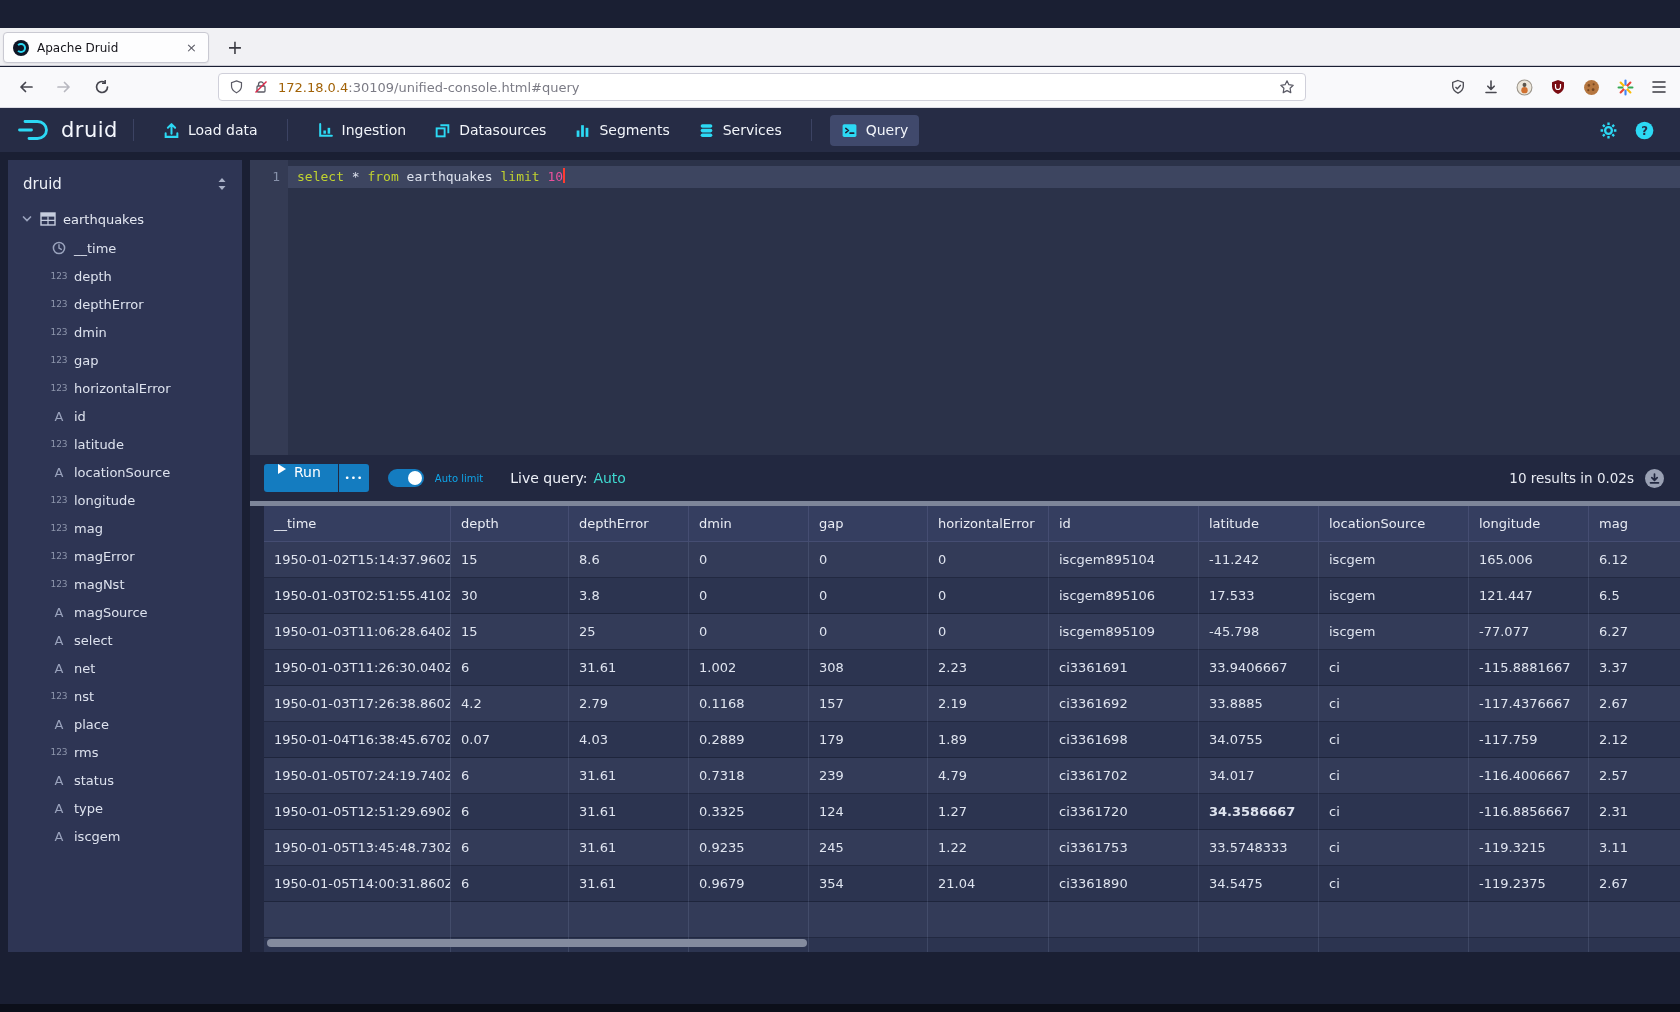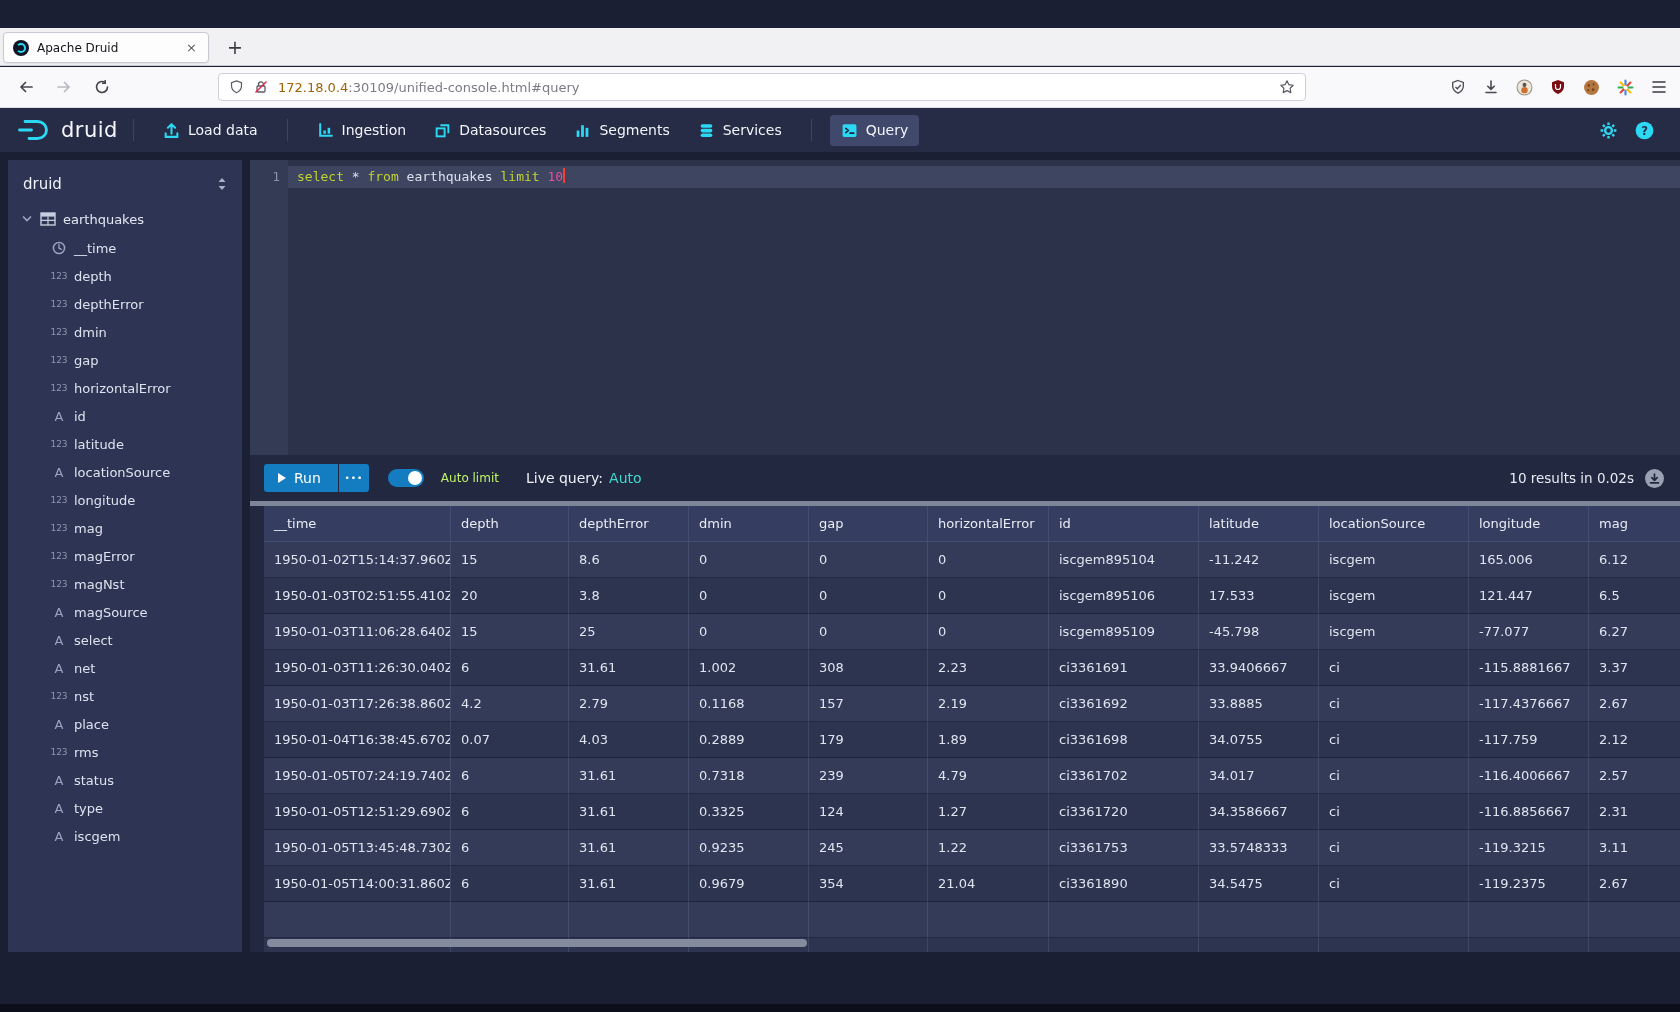--- a/index.html
+++ b/index.html
@@ -70,28 +70,28 @@
   .line-num{position:absolute;top:6px;left:0;width:30px;text-align:right;color:#8791aa;
             font:13px/22px "DejaVu Sans Mono",monospace;}
   .code{position:absolute;left:47px;top:6px;font:13px/22px "DejaVu Sans Mono",monospace;white-space:pre;}
   .tok-keyword{color:#c1d32f;}
   .tok-plain{color:#dde2ee;}
   .tok-number{color:#e9509c;}
   .caret{display:inline-block;width:2px;height:15px;background:#ff3b30;vertical-align:-2px;}
 
   
   .runbar{height:46px;background:#222840;display:flex;align-items:center;padding:0 16px 0 14px;flex:none;}
-  .btn-run{display:flex;align-items:center;gap:8px;background:var(--primary-blue);color:#fff;height:28px;
+  .btn-run{display:flex;align-items:flex-start;gap:8px;background:var(--primary-blue);color:#fff;height:28px;
            padding:0 17px 0 14px;border-radius:3px 0 0 3px;font-size:14px;}
   .play{width:0;height:0;border-left:8px solid #fff;border-top:5px solid transparent;border-bottom:5px solid transparent;}
   .btn-more{background:var(--primary-blue);height:28px;width:30px;margin-left:1px;border-radius:0 3px 3px 0;
             display:flex;align-items:center;justify-content:center;color:#fff;font-size:9px;letter-spacing:1px;}
   .switch{margin-left:19px;width:36px;height:18px;border-radius:10px;background:var(--primary-blue);position:relative;flex:none;}
   .switch::after{content:'';position:absolute;right:2px;top:2px;width:14px;height:14px;border-radius:50%;background:#fff;}
-  .lbl-autolimit{margin-left:17px;color:#bef264;font-size:12px;}
+  .lbl-autolimit{margin-left:11px;color:#0ea5e9;font-size:10px;}
   .lbl-live{margin-left:27px;color:#eef1f8;font-size:14px;}
   .lbl-live-val{margin-left:6px;color:var(--link-teal);font-size:14px;}
   .results-summary{margin-left:auto;color:#e7eaf2;font-size:13.5px;}
   .dl-icon{margin-left:11px;width:19px;height:19px;border-radius:50%;background:#9aa1b4;
            display:flex;align-items:center;justify-content:center;}
 
   
   .divider{height:5px;background:#7d8599;flex:none;}
   .results{flex:1;position:relative;background:#222840;padding-left:14px;overflow:hidden;}
   .thead,.tr{display:flex;width:1445px;}
@@ -514,21 +514,21 @@
               <div class="td" style="width: 119px;">0</div>
               <div class="td" style="width: 121px;">0</div>
               <div class="td" style="width: 150px;">iscgem895104</div>
               <div class="td" style="width: 120px;">-11.242</div>
               <div class="td" style="width: 150px;">iscgem</div>
               <div class="td" style="width: 120px;">165.006</div>
               <div class="td" style="width: 120px;">6.12</div>
             </div>
             <div class="tr dark">
               <div class="td" style="width: 187px;">1950-01-03T02:51:55.410Z</div>
-              <div class="td" style="width: 118px;">20</div>
+              <div class="td" style="width: 118px;">30</div>
               <div class="td" style="width: 120px;">3.8</div>
               <div class="td" style="width: 120px;">0</div>
               <div class="td" style="width: 119px;">0</div>
               <div class="td" style="width: 121px;">0</div>
               <div class="td" style="width: 150px;">iscgem895106</div>
               <div class="td" style="width: 120px;">17.533</div>
               <div class="td" style="width: 150px;">iscgem</div>
               <div class="td" style="width: 120px;">121.447</div>
               <div class="td" style="width: 120px;">6.5</div>
             </div>
@@ -598,21 +598,21 @@
               <div class="td" style="width: 120px;">2.57</div>
             </div>
             <div class="tr dark">
               <div class="td" style="width: 187px;">1950-01-05T12:51:29.690Z</div>
               <div class="td" style="width: 118px;">6</div>
               <div class="td" style="width: 120px;">31.61</div>
               <div class="td" style="width: 120px;">0.3325</div>
               <div class="td" style="width: 119px;">124</div>
               <div class="td" style="width: 121px;">1.27</div>
               <div class="td" style="width: 150px;">ci3361720</div>
-              <div class="td" style="width: 120px;">34.3586667</div>
+              <div class="td" style="width: 120px; font-weight: bold;">34.3586667</div>
               <div class="td" style="width: 150px;">ci</div>
               <div class="td" style="width: 120px;">-116.8856667</div>
               <div class="td" style="width: 120px;">2.31</div>
             </div>
             <div class="tr light">
               <div class="td" style="width: 187px;">1950-01-05T13:45:48.730Z</div>
               <div class="td" style="width: 118px;">6</div>
               <div class="td" style="width: 120px;">31.61</div>
               <div class="td" style="width: 120px;">0.9235</div>
               <div class="td" style="width: 119px;">245</div>

